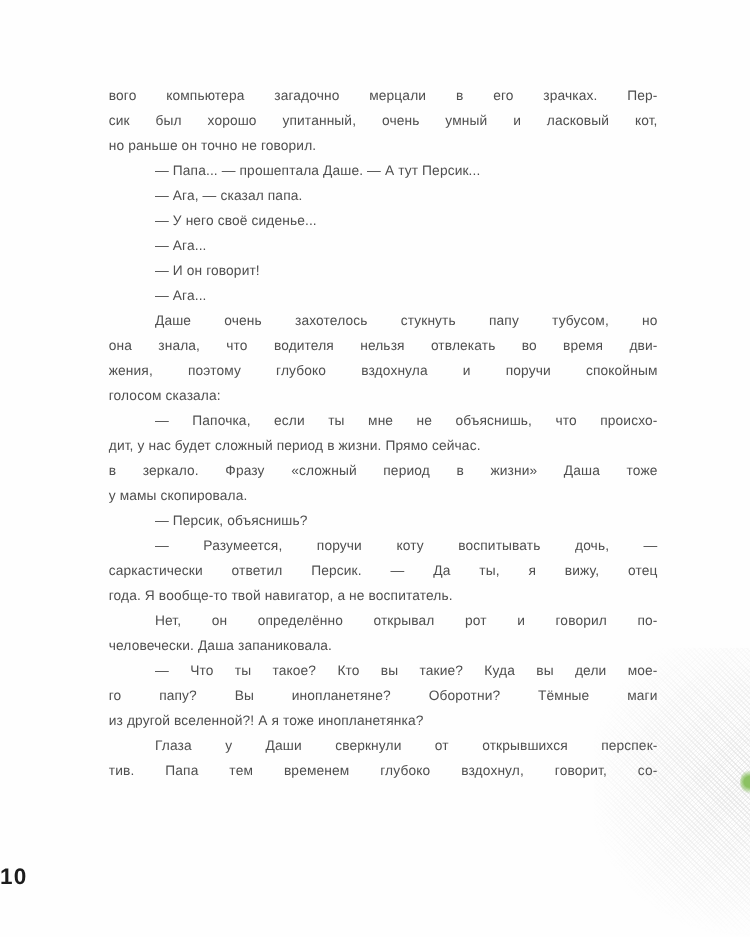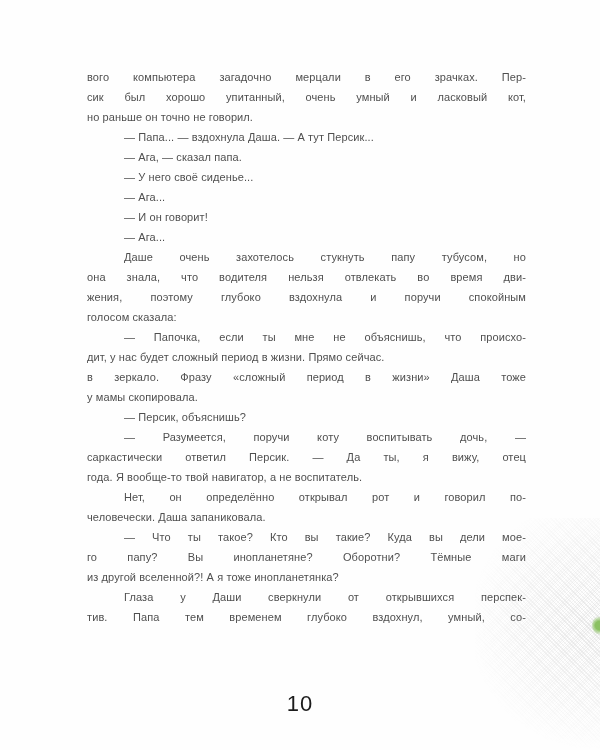--- a/index.html
+++ b/index.html
@@ -35,23 +35,23 @@
     text-align-last: justify;
   }
   .line.indent {
     text-indent: 37px;
   }
   .page-number {
     position: absolute;
     left: 0;
     right: 0;
     top: 691px;
-    text-align: center;
-    font-size: 22px;
-    font-weight: 400;
+    text-align: left;
+    font-size: 18px;
+    font-weight: 700;
     letter-spacing: 1px;
     color: var(--pagenum-color, #1c1c1c);
   }
   
   .grain {
     position: absolute;
     top: 518px;
     right: 0;
     width: 125px;
     height: 235px;
@@ -78,21 +78,21 @@
 <body>
 
 <div class="page">
   <div class="text-block" id="text-block">
       <div>
         <div class="line just">вого компьютера загадочно мерцали в его зрачках. Пер-</div>
         <div class="line just">сик был хорошо упитанный, очень умный и ласковый кот,</div>
         <div class="line">но раньше он точно не говорил.</div>
       </div>
       <div>
-        <div class="line indent">— Папа... — вздохнула Даша. — А тут Персик...</div>
+        <div class="line indent">— Папа... — прошептала Даше. — А тут Персик...</div>
       </div>
       <div>
         <div class="line indent">— Ага, — сказал папа.</div>
       </div>
       <div>
         <div class="line indent">— У него своё сиденье...</div>
       </div>
       <div>
         <div class="line indent">— Ага...</div>
       </div>
@@ -128,19 +128,19 @@
         <div class="line just indent">Нет, он определённо открывал рот и говорил по-</div>
         <div class="line">человечески. Даша запаниковала.</div>
       </div>
       <div>
         <div class="line just indent">— Что ты такое? Кто вы такие? Куда вы дели мое-</div>
         <div class="line just">го папу? Вы инопланетяне? Оборотни? Тёмные маги</div>
         <div class="line">из другой вселенной?! А я тоже инопланетянка?</div>
       </div>
       <div>
         <div class="line just indent">Глаза у Даши сверкнули от открывшихся перспек-</div>
-        <div class="line just">тив. Папа тем временем глубоко вздохнул, умный, со-</div>
+        <div class="line just">тив. Папа тем временем глубоко вздохнул, говорит, со-</div>
       </div>
     </div>
   <div class="grain"></div>
   <div class="green-dot"></div>
   <div class="page-number">10</div>
 </div>
 
 </body></html>

